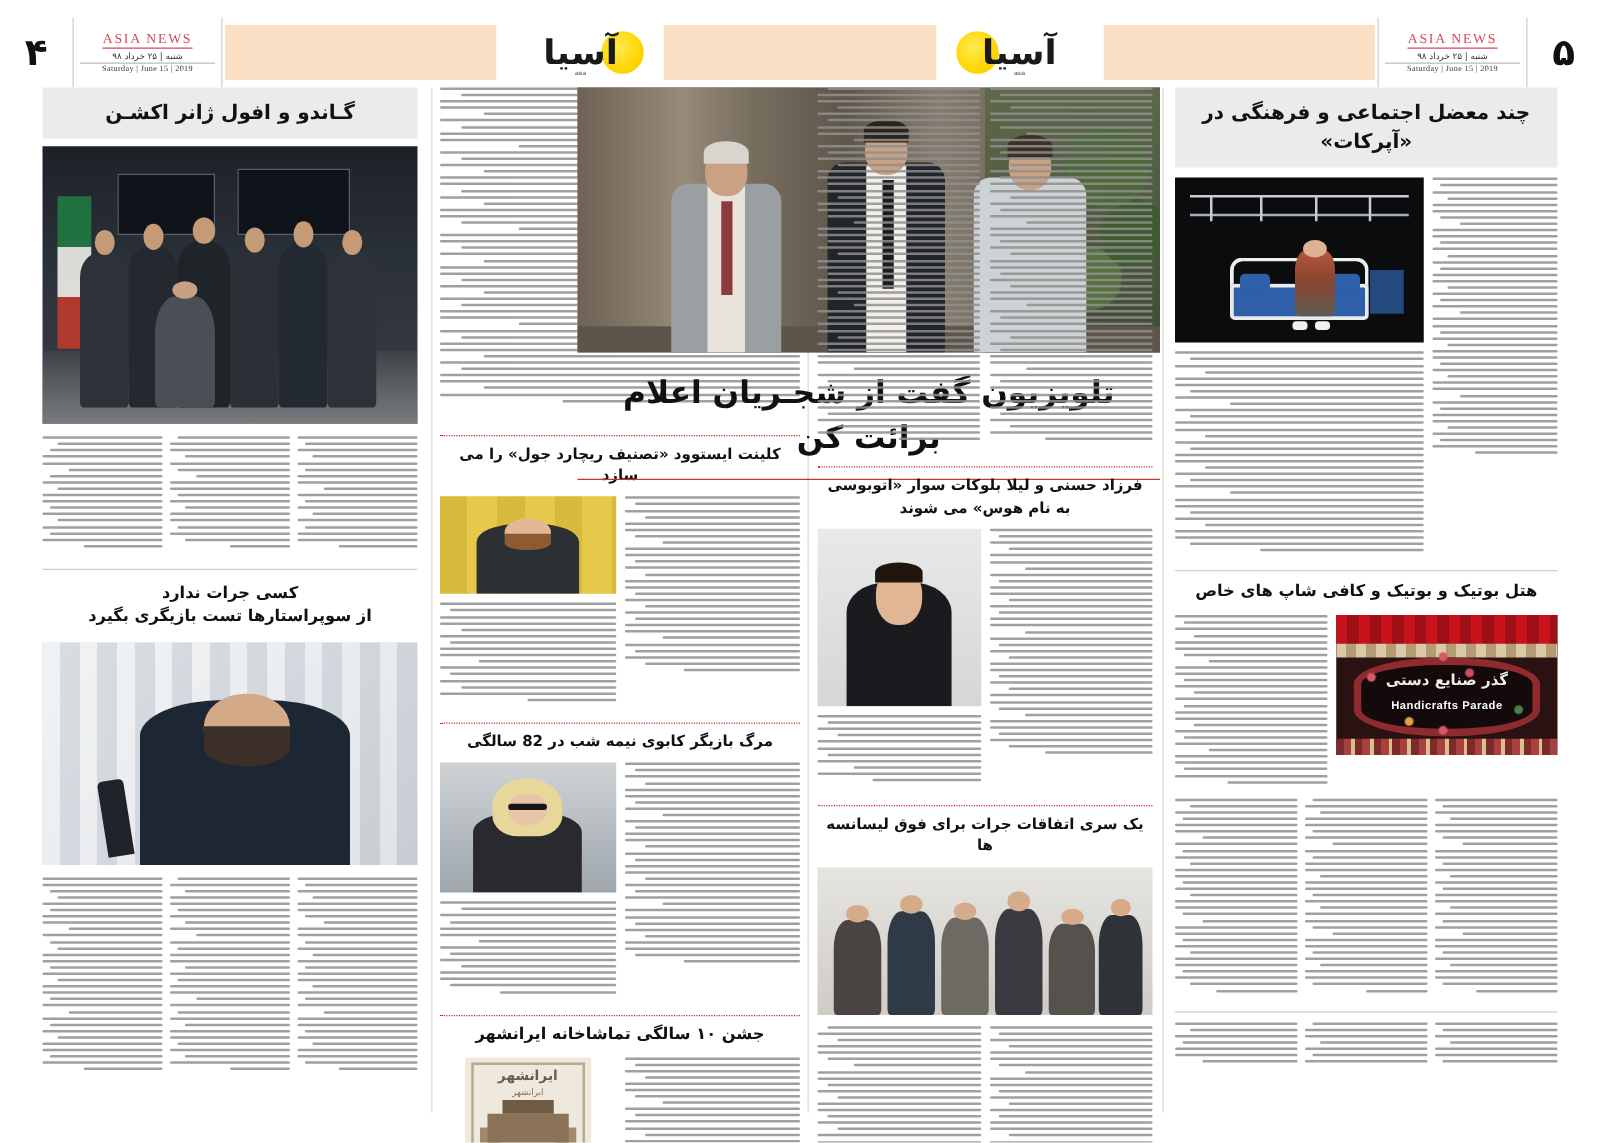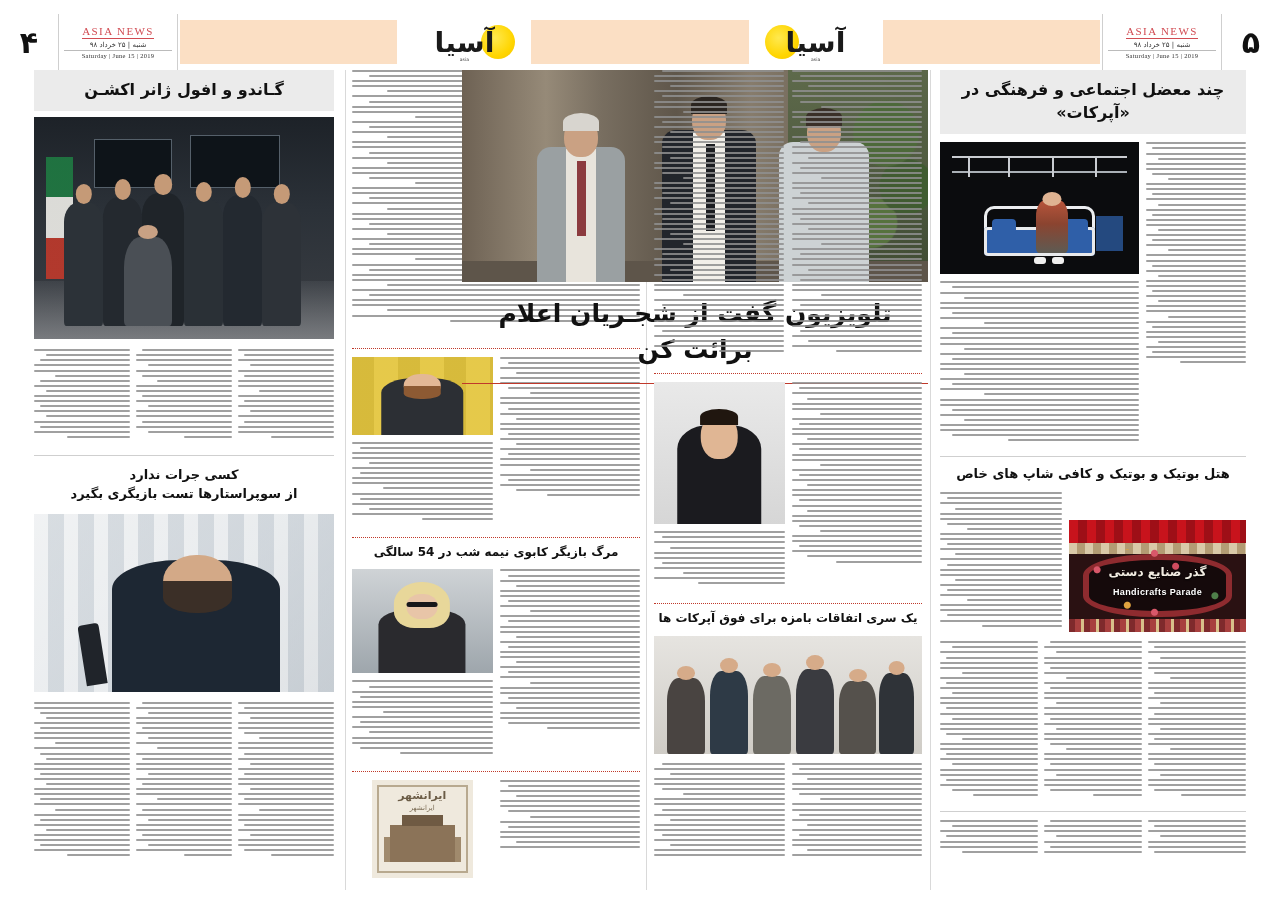--- a/index.html
+++ b/index.html
@@ -564,20 +564,21 @@
           <div class="ln s1"></div>
           <div class="ln s1"></div>
           <div class="ln s3"></div>
         <div class="ln s1"></div>
           <div class="ln s5"></div>
       </div>
 
       <div class="rule" style="margin-top:26px;"></div>
 
       <div>
+        <div class="hl hl-sm">کلینت ایستوود «تصنیف ریچارد جول» را می سازد</div>
 
         <div class="two-col" style="margin-top:8px;">
           <div>
             <div class="ln s1"></div>
               <div class="ln s2"></div>
               <div class="ln s1"></div>
               <div class="ln s3"></div>
             <div class="ln s1"></div>
               <div class="ln s1"></div>
               <div class="ln s2"></div>
@@ -628,21 +629,21 @@
                 <div class="ln s1"></div>
                 <div class="ln s6"></div>
             </div>
           </div>
         </div>
       </div>
 
       <div class="rule" style="margin-top:14px;"></div>
 
       <div>
-        <div class="hl hl-sm">مرگ بازیگر کابوی نیمه شب در 54 سالگی</div>
+        <div class="hl hl-sm">مرگ بازیگر کابوی نیمه شب در 82 سالگی</div>
 
         <div class="two-col" style="margin-top:8px;">
           <div>
             <div class="ln s1"></div>
               <div class="ln s2"></div>
               <div class="ln s1"></div>
               <div class="ln s3"></div>
             <div class="ln s1"></div>
               <div class="ln s1"></div>
               <div class="ln s2"></div>
@@ -696,20 +697,21 @@
                 <div class="ln s2"></div>
                 <div class="ln s5"></div>
             </div>
           </div>
         </div>
       </div>
 
       <div class="rule" style="margin-top:14px;"></div>
 
       <div>
+        <div class="hl hl-md">جشن ۱۰ سالگی تماشاخانه ایرانشهر</div>
 
         <div class="two-col" style="margin-top:8px;">
           <div>
             <div class="ln s1"></div>
               <div class="ln s2"></div>
               <div class="ln s1"></div>
               <div class="ln s3"></div>
             <div class="ln s1"></div>
               <div class="ln s1"></div>
               <div class="ln s2"></div>
@@ -889,20 +891,21 @@
               <div class="ln s3"></div>
               <div class="ln s1"></div>
               <div class="ln s6"></div>
           </div>
         </div>
       </div>
 
       <div class="rule" style="margin-top:18px;"></div>
 
       <div>
+        <div class="hl hl-sm">فرزاد حسنی و لیلا بلوکات سوار «اتوبوسی به نام هوس» می شوند</div>
 
         <div class="two-col" style="margin-top:8px;">
           <div>
             <div class="ln s1"></div>
               <div class="ln s2"></div>
               <div class="ln s1"></div>
               <div class="ln s3"></div>
             <div class="ln s1"></div>
               <div class="ln s1"></div>
               <div class="ln s4"></div>
@@ -955,21 +958,21 @@
                 <div class="ln s1"></div>
                 <div class="ln s5"></div>
             </div>
           </div>
         </div>
       </div>
 
       <div class="rule" style="margin-top:16px;"></div>
 
       <div>
-        <div class="hl hl-sm">یک سری اتفاقات بامزه برای فوق آپرکات ها</div>
+        <div class="hl hl-sm">یک سری اتفاقات جرات برای فوق لیسانسه ها</div>
 
         <div class="photo ph-group" style="height:118px; margin-top:8px;">
           <div class="gfig" style="left:5%;  width:14%; height:64%; background:#494441;">
               <div class="gh"></div>
             </div>
           <div class="gfig" style="left:21%; width:14%; height:70%; background:#2e3a46;">
               <div class="gh"></div>
             </div>
           <div class="gfig" style="left:37%; width:14%; height:66%; background:#6c6a63;">
               <div class="gh"></div>
@@ -1146,21 +1149,21 @@
           </div>
         </div>
       </div>
 
       <div class="rule-grey" style="margin-top:12px;"></div>
 
       <div>
         <div class="hl hl-md" style="margin-top:8px;">هتل بوتیک و بوتیک و کافی شاپ های خاص</div>
 
         <div class="two-col" style="margin-top:8px;">
-          <div style="flex:1.45;margin-top:28px;">
+          <div style="flex:1.45;">
             <div class="photo ph-craft" style="height:112px;">
               <div class="curtain"></div>
               <div class="scallop"></div>
               <div class="frame"></div>
               <div class="floral"></div>
               <div class="fa-title">گذر صنایع دستی</div>
               <div class="en-title">Handicrafts Parade</div>
               <div class="rug"></div>
             </div>
           </div>

